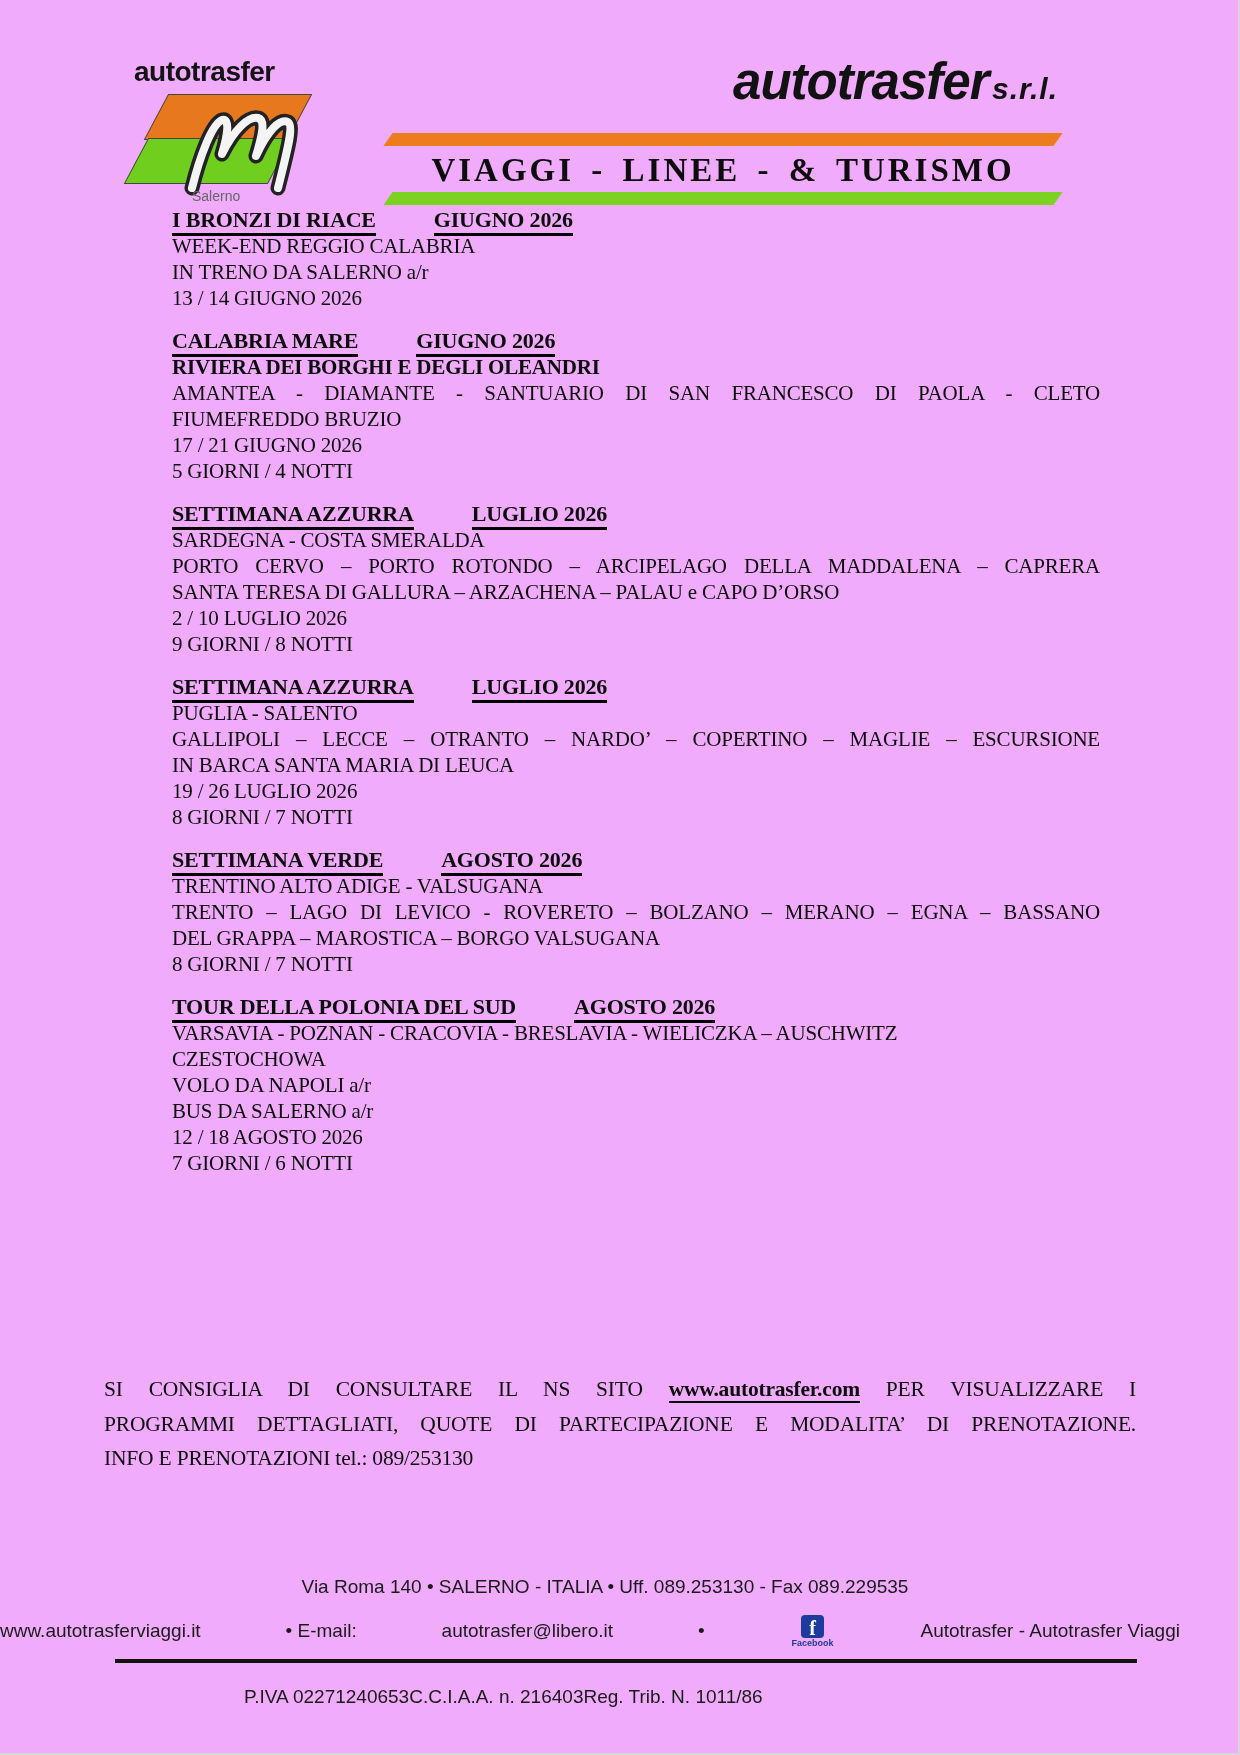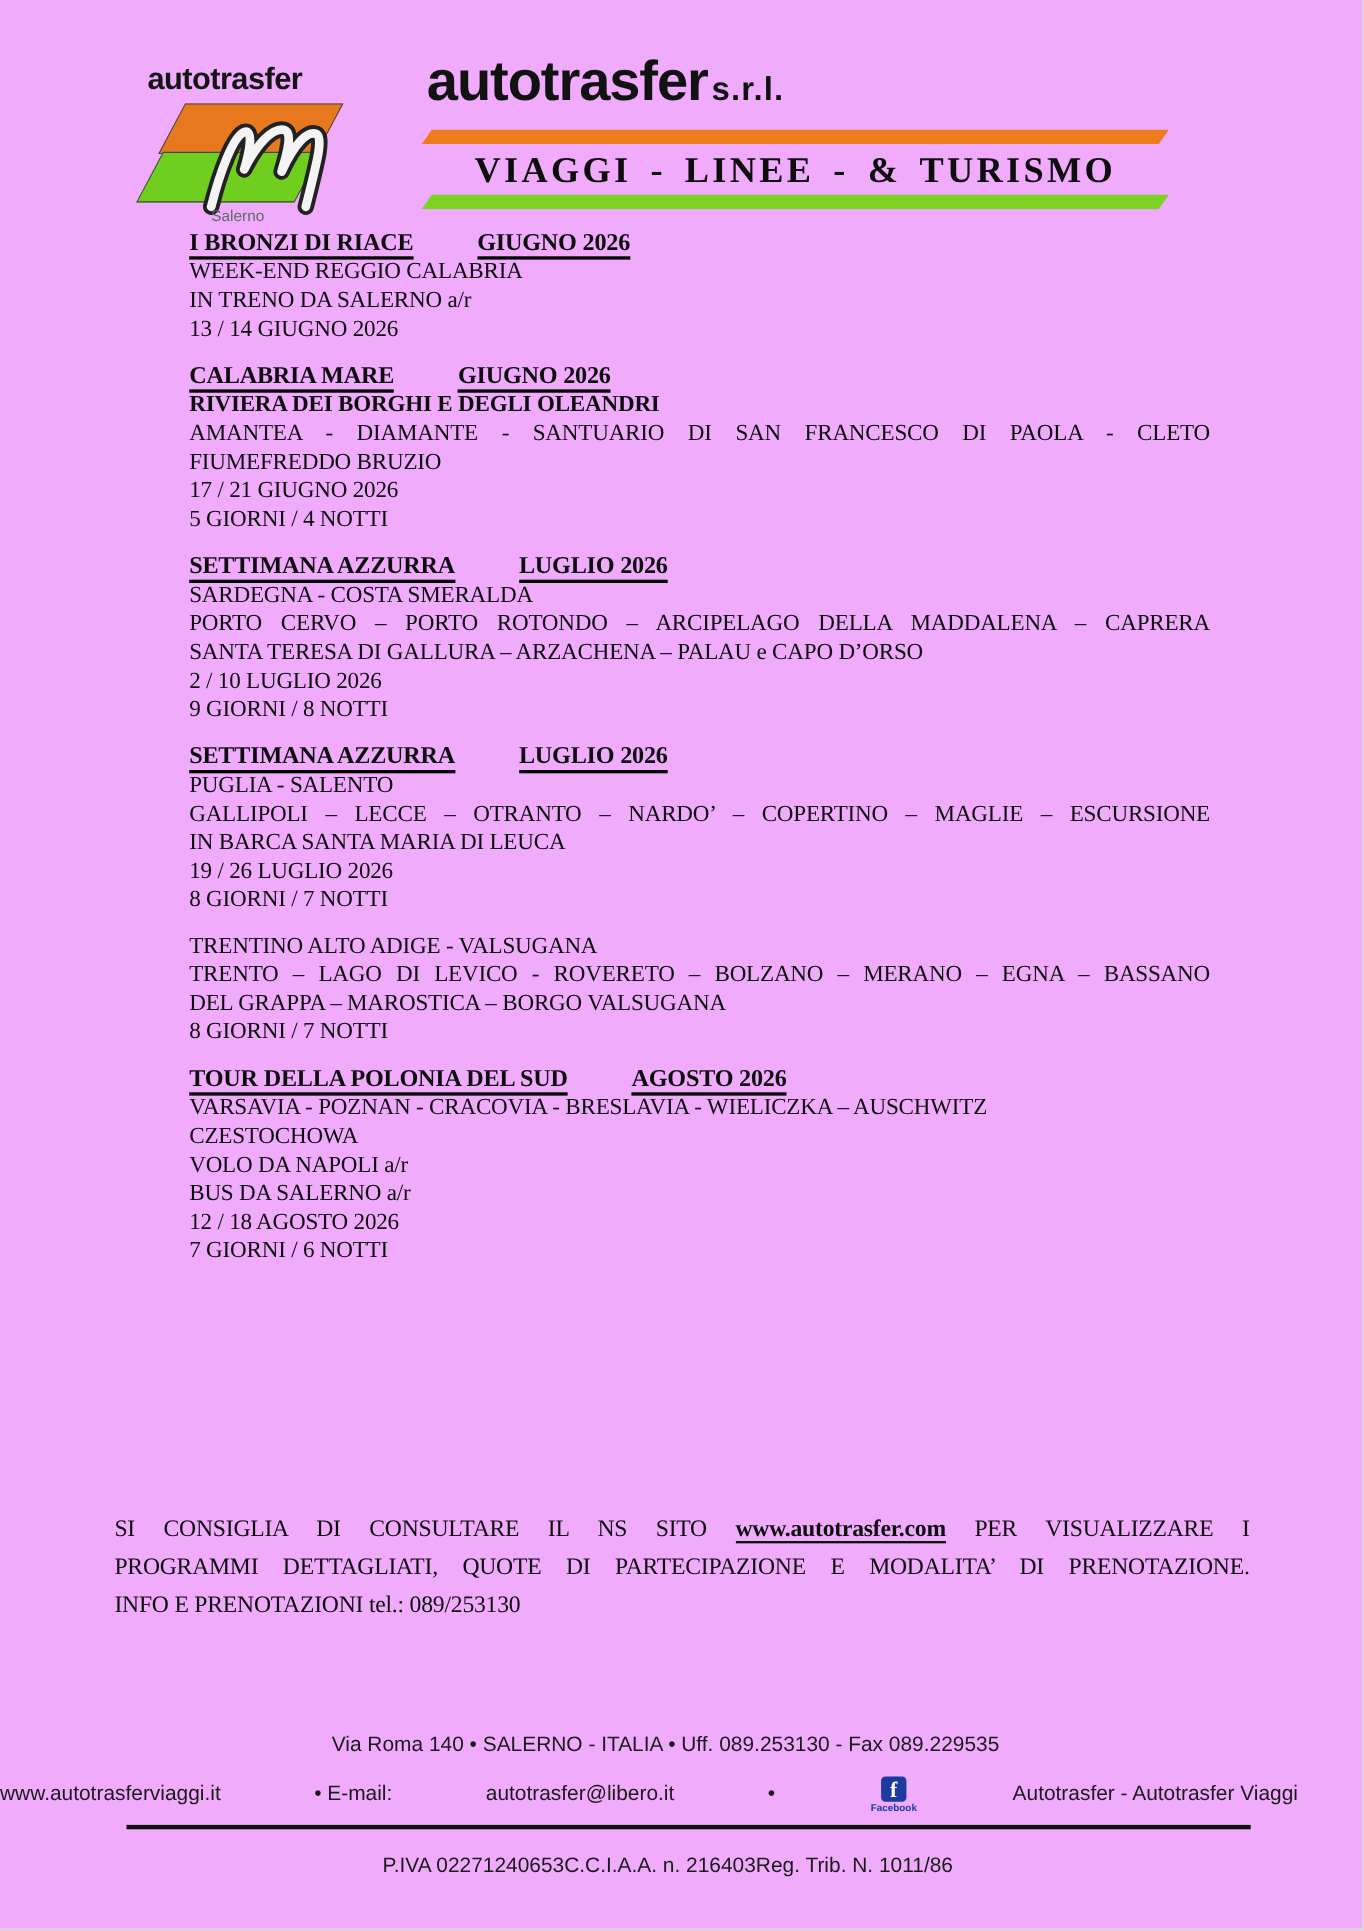--- a/index.html
+++ b/index.html
@@ -13,22 +13,22 @@
   .logo{position:absolute;left:126px;top:56px;width:180px;height:150px;}
   .logo-brand{font-family:"Liberation Sans",sans-serif;font-weight:bold;font-size:28px;
     letter-spacing:-0.5px;color:#141414;margin-left:8px;}
   .para{position:absolute;height:44px;width:142px;transform:skewX(-28deg);border:1px solid #444;}
   .para.orange{top:38px;left:30px;}
   .para.green{top:82px;left:10px;}
   .logo-m{position:absolute;left:52px;top:40px;width:120px;height:100px;}
   .logo-city{position:absolute;left:66px;top:132px;font-family:"Liberation Sans",sans-serif;
     font-size:14px;color:#666;}
   .head-right{position:absolute;left:388px;top:52px;width:670px;}
-  .company-line{text-align:left;font-family:"Liberation Sans",sans-serif;font-weight:bold;
-    color:#121212;line-height:44px;letter-spacing:-1px;}
+  .company-line{text-align:right;font-family:"Liberation Sans",sans-serif;font-weight:bold;
+    color:#121212;line-height:60px;letter-spacing:-1px;font-style:italic;}
   .company-name{font-size:51px;}
   .company-suffix{font-size:30px;letter-spacing:1px;}
   .bar{height:13px;transform:skewX(-35deg);}
   .bar.orange{margin-top:9px;}
   .bar.green{margin-top:5px;}
   .tagline{margin-top:7px;text-align:center;font-weight:bold;font-size:33px;
     letter-spacing:3px;word-spacing:6px;line-height:34px;}
   
   .trips{position:absolute;left:172px;top:206px;width:928px;}
   .trip{margin-bottom:16px;}
@@ -49,21 +49,21 @@
   .contact-web{position:absolute;left:0;top:1608px;width:1180px;display:flex;
     justify-content:space-between;align-items:center;gap:6px;
     font-family:"Liberation Sans",sans-serif;font-size:19px;color:#1a1a1a;height:46px;}
   .fb{display:inline-flex;flex-direction:column;align-items:center;line-height:1;margin:0 2px;}
   .fb-sq{width:23px;height:23px;border-radius:4px;display:flex;align-items:flex-end;
     justify-content:center;color:#fff;font-weight:bold;font-size:20px;
     font-family:"Liberation Serif",serif;}
   .fb-label{font-size:9px;font-weight:bold;margin-top:1px;}
   .rule{position:absolute;left:115px;top:1659px;width:1022px;height:4px;background:#111;}
   .legal{position:absolute;left:244px;top:1686px;width:726px;display:flex;
-    justify-content:center;font-family:"Liberation Sans",sans-serif;
+    justify-content:flex-start;font-family:"Liberation Sans",sans-serif;
     font-size:19px;color:#1a1a1a;}
 </style>
 </head>
 <body>
 
 <div class="page">
 
   <header>
     <div class="logo">
       <div class="logo-brand">autotrasfer</div>
@@ -132,20 +132,23 @@
       <div class="trip-lines">
           <div class="trip-line">PUGLIA - SALENTO</div>
           <div class="trip-line j">GALLIPOLI – LECCE – OTRANTO – NARDO’ – COPERTINO – MAGLIE – ESCURSIONE</div>
           <div class="trip-line">IN BARCA SANTA MARIA DI LEUCA</div>
           <div class="trip-line">19 / 26 LUGLIO 2026</div>
           <div class="trip-line">8 GIORNI / 7 NOTTI</div>
         </div>
     </section>
 
     <section class="trip">
+      <h2 class="trip-heading">
+        <span class="u t-title">SETTIMANA VERDE</span><span class="tab"></span><span class="u t-period">AGOSTO 2026</span>
+      </h2>
       <div class="trip-lines">
           <div class="trip-line">TRENTINO ALTO ADIGE - VALSUGANA</div>
           <div class="trip-line j">TRENTO – LAGO DI LEVICO - ROVERETO – BOLZANO – MERANO – EGNA – BASSANO</div>
           <div class="trip-line">DEL GRAPPA – MAROSTICA – BORGO VALSUGANA</div>
           <div class="trip-line">8 GIORNI / 7 NOTTI</div>
         </div>
     </section>
 
     <section class="trip">
       <h2 class="trip-heading">

